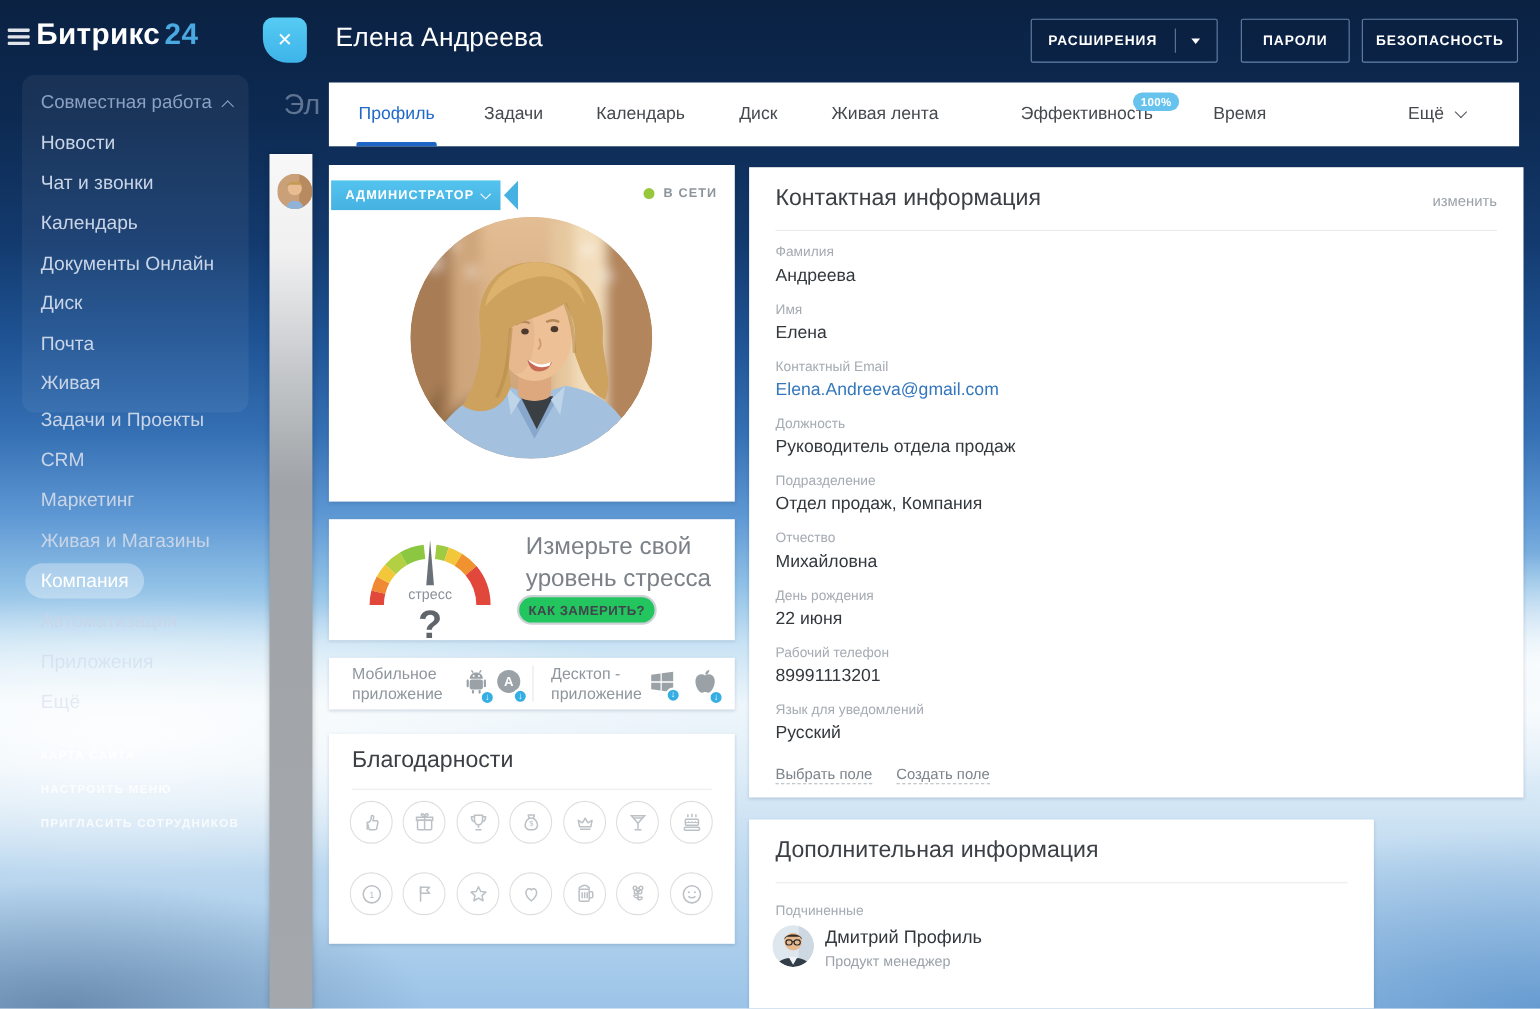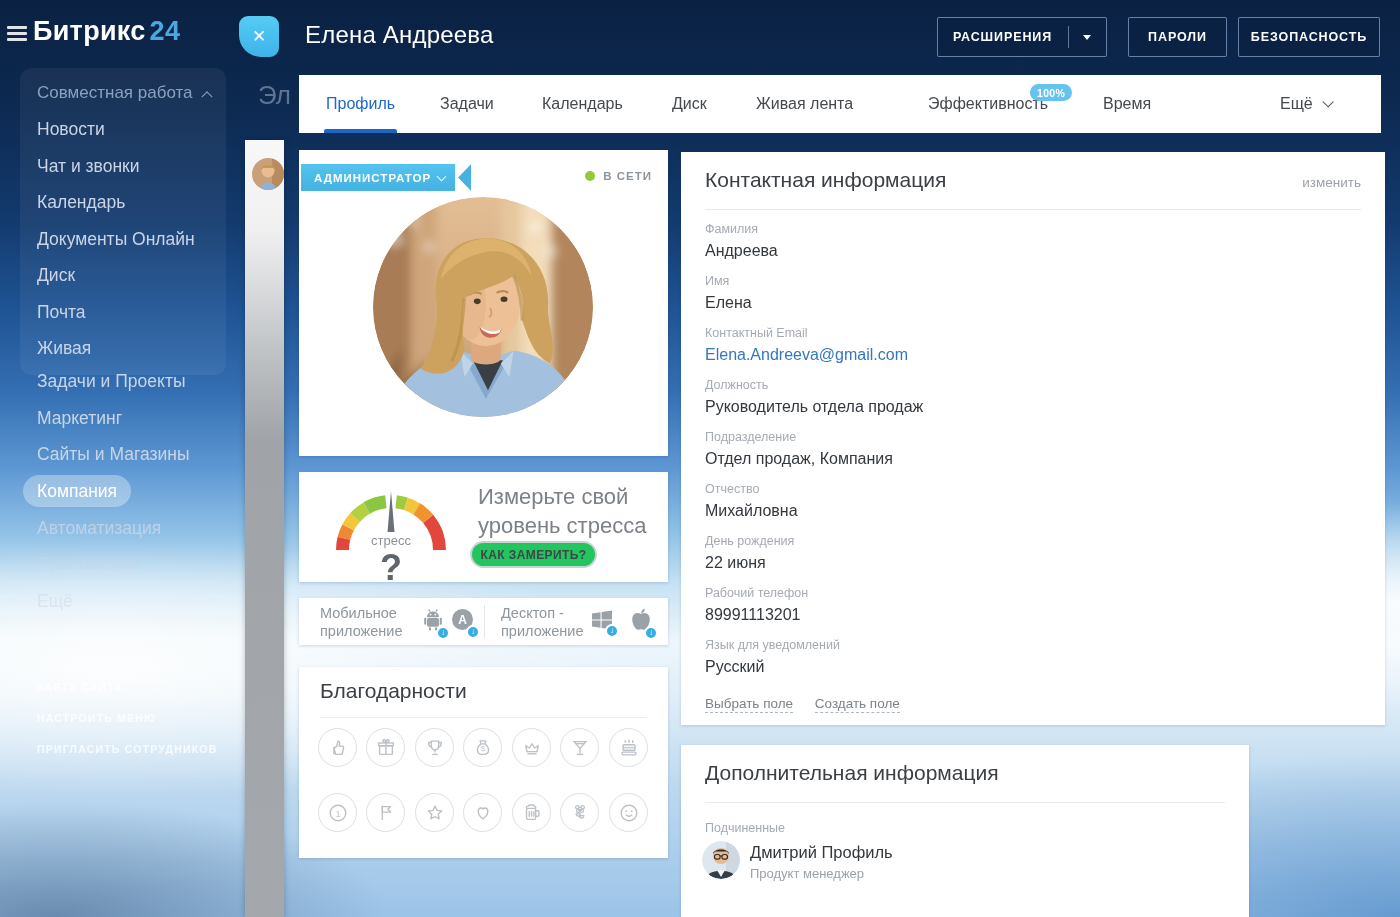--- a/index.html
+++ b/index.html
@@ -127,22 +127,23 @@
       <li>Календарь</li>
       <li>Документы Онлайн</li>
       <li>Диск</li>
       <li>Почта</li>
       <li>Живая</li>
     </ul>
   </div>
 
   <ul class="abs side-main">
     <li><span class="pill">Задачи и Проекты</span></li>
+    <li><span class="pill">CRM</span></li>
     <li><span class="pill">Маркетинг</span></li>
-    <li><span class="pill">Сайты и Магазины</span></li>
+    <li><span class="pill">Живая и Магазины</span></li>
     <li class="selected"><span class="pill">Компания</span></li>
     <li class="fade1"><span class="pill">Автоматизация</span></li>
     <li class="fade2"><span class="pill">Приложения</span></li>
     <li class="fade3"><span class="pill">Ещё</span></li>
   </ul>
 
   <ul class="abs side-foot">
     <li>КАРТА САЙТА</li>
     <li>НАСТРОИТЬ МЕНЮ</li>
     <li>ПРИГЛАСИТЬ СОТРУДНИКОВ</li>

